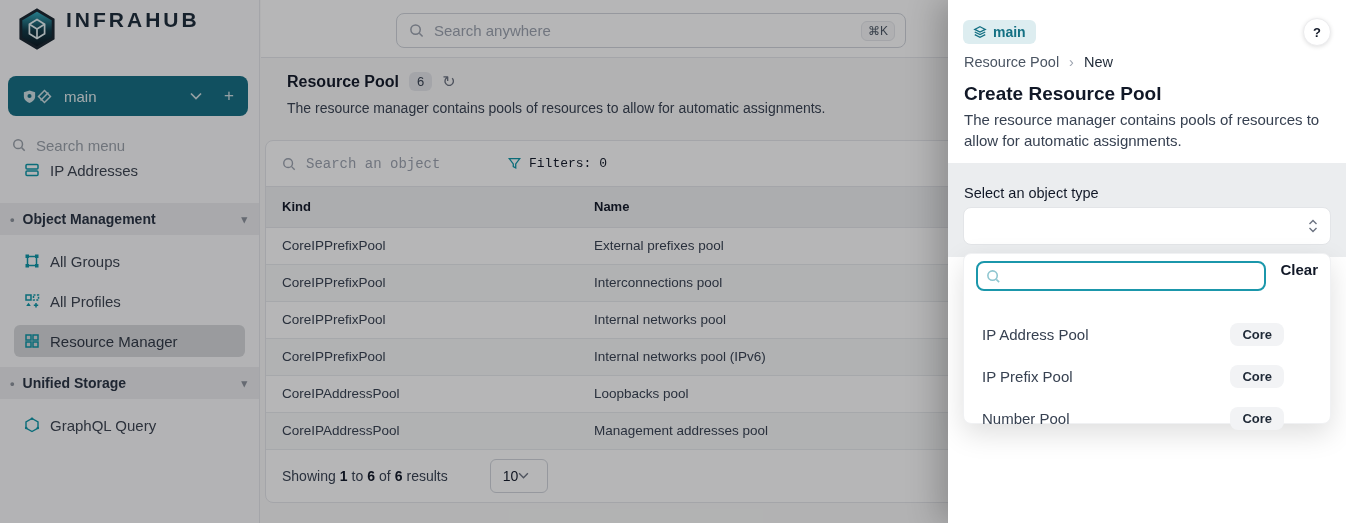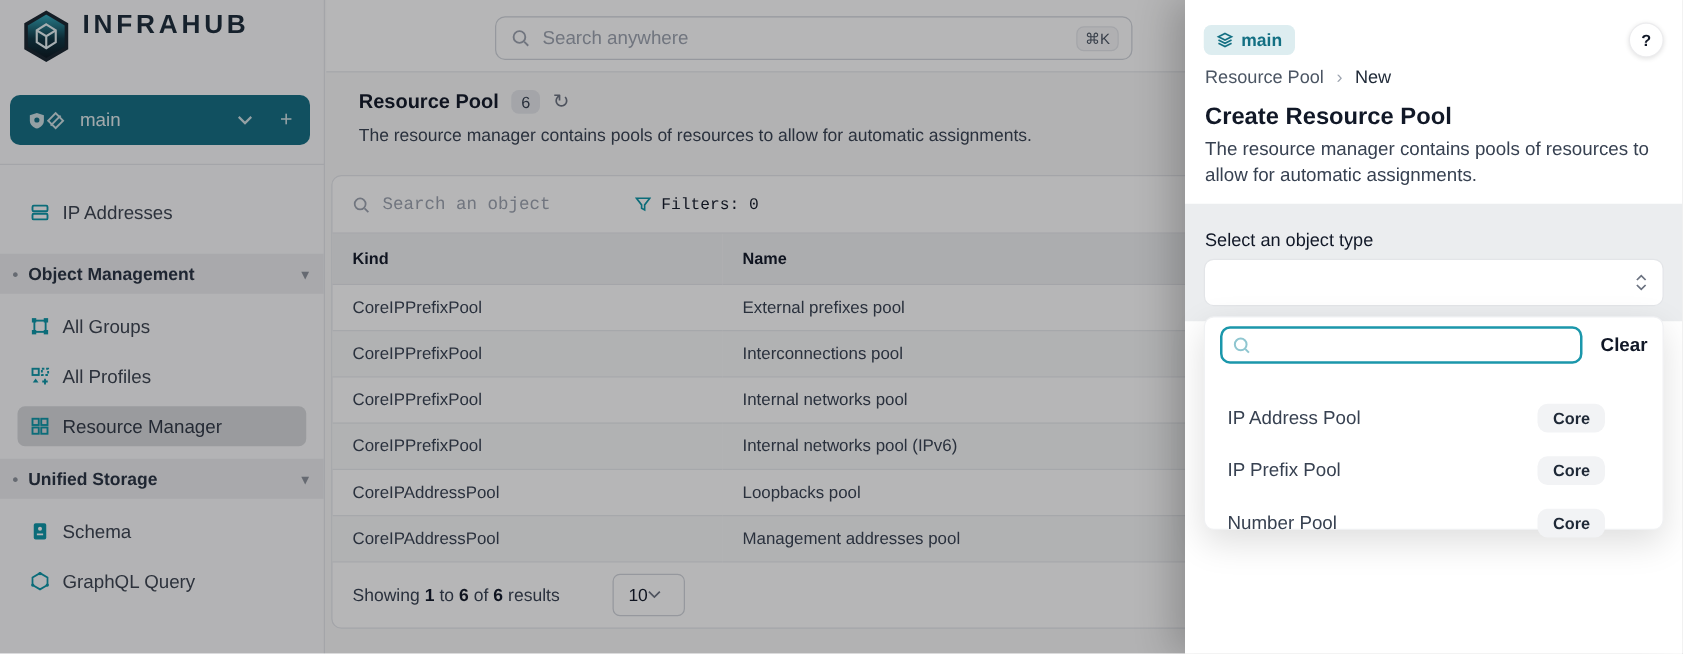--- a/index.html
+++ b/index.html
@@ -60,21 +60,21 @@
   .branch-badge { display:flex; align-items:center; gap:6px; background:#ddedf0; border-radius:6px; padding:4px 10px; color:#137083; font-size:14px; font-weight:700; }
   .help-btn { margin-left:auto; width:28px; height:28px; border-radius:50%; background:#fff; border:1px solid #ececee; box-shadow:0 1px 4px rgba(0,0,0,0.12); display:flex; align-items:center; justify-content:center; font-size:13px; font-weight:700; color:#111827; }
   .crumbs { position:absolute; left:16px; top:54px; display:flex; align-items:center; gap:10px; font-size:14.5px; }
   .crumb-a { color:#4b5563; } .crumb-sep { color:#9ca3af; } .crumb-b { color:#1f2937; }
   .drawer-title { position:absolute; left:16px; top:83px; font-size:19px; font-weight:800; color:#111827; }
   .drawer-desc { position:absolute; left:16px; top:110px; width:372px; font-size:15px; line-height:1.38; color:#374151; }
   .form-band { position:absolute; left:0; top:163px; width:398px; height:94px; background:#ebedef; }
   .form-label { position:absolute; left:16px; top:22px; font-size:14.5px; color:#111827; }
   .select-box { position:absolute; left:15px; top:44px; width:368px; height:38px; background:#fff; border:1px solid #e3e5e8; border-radius:8px; display:flex; align-items:center; justify-content:flex-end; padding-right:12px; }
   .dropdown { position:absolute; left:15px; top:253px; width:368px; height:171px; background:#fff; border:1px solid #f0f1f3; border-radius:8px; box-shadow:0 10px 28px rgba(0,0,0,0.13); z-index:7; }
-  .dd-head { display:flex; align-items:center; padding:7px 12px 16px 12px; gap:14px; }
+  .dd-head { display:flex; padding:7px 12px 16px 12px; gap:14px; }
   .dd-search { flex:1; height:30px; border:2px solid #1b97ab; border-radius:8px; display:flex; align-items:center; padding:0 8px; background:#fff; }
   .dd-clear { font-size:15px; font-weight:600; color:#111827; }
   .dd-options { margin-top:6px; }
   .dd-opt { height:42px; display:flex; align-items:center; padding:0 46px 0 18px;gap:36px; }
   .dd-opt .lbl { font-size:15px; color:#374151; }
   .core-badge { margin-left:auto; background:#f2f3f5; border-radius:8px; padding:4px 12px; font-size:13px; font-weight:700; color:#1f2937; }
   svg { display:block; }
 </style>
 </head>
 <body>
@@ -119,20 +119,29 @@
           <svg width="12" height="8" viewBox="0 0 12 8">
               <path d="M1 1.5 L6 6.5 L11 1.5" fill="none" stroke="#cfe0e4" stroke-width="1.7"></path>
             </svg>
         </span>
         <span class="branch-plus">+</span>
       </span>
     </div>
 
     <div class="sb-divider"></div>
 
+    <div class="sb-search">
+      <span>
+        <svg width="14" height="14" viewBox="0 0 16 16">
+            <circle cx="7" cy="7" r="5" fill="none" stroke="#9aa1aa" stroke-width="1.7"></circle>
+            <path d="M11 11 L14.5 14.5" stroke="#9aa1aa" stroke-width="1.7"></path>
+          </svg>
+      </span>
+      <span class="sb-search-ph">Search menu</span>
+    </div>
 
     <nav class="nav">
       <div class="nav-item" style="margin-top:0">
         <span>
             <svg width="16" height="16" viewBox="0 0 16 16">
               <rect x="2" y="2.5" width="12" height="4.5" rx="1" fill="none" stroke="#0b96a7" stroke-width="1.5"></rect>
               <rect x="2" y="9" width="12" height="4.5" rx="1" fill="none" stroke="#0b96a7" stroke-width="1.5"></rect>
             </svg>
           </span>
         <span>IP Addresses</span>
@@ -173,30 +182,20 @@
               <rect x="2" y="9" width="5" height="5" fill="none" stroke="#0b96a7" stroke-width="1.5"></rect>
               <rect x="9" y="9" width="5" height="5" fill="none" stroke="#0b96a7" stroke-width="1.5"></rect>
             </svg>
           </span>
         <span>Resource Manager</span>
       </div>
       <div class="nav-section" style="margin-top:10px">
         <span class="bullet">•</span>
         <span>Unified Storage</span>
         <span class="caret">▾</span>
-      </div>
-      <div class="nav-item" style="margin-top:12px">
-        <span>
-            <svg width="16" height="16" viewBox="0 0 16 16">
-              <rect x="3" y="1.5" width="10" height="13" rx="1.5" fill="#0b96a7"></rect>
-              <circle cx="8" cy="6" r="1.6" fill="#fff"></circle>
-              <path d="M5.5 10.5 H10.5" stroke="#fff" stroke-width="1.3"></path>
-            </svg>
-          </span>
-        <span>Schema</span>
       </div>
       <div class="nav-item" style="margin-top:12px">
         <span>
             <svg width="16" height="16" viewBox="0 0 16 16">
               <polygon points="8,1.5 14,5 14,11 8,14.5 2,11 2,5" fill="none" stroke="#0b96a7" stroke-width="1.4"></polygon>
               <circle cx="8" cy="1.8" r="1.3" fill="#0b96a7"></circle>
               <circle cx="13.8" cy="11" r="1.3" fill="#0b96a7"></circle>
               <circle cx="2.2" cy="11" r="1.3" fill="#0b96a7"></circle>
             </svg>
           </span>

